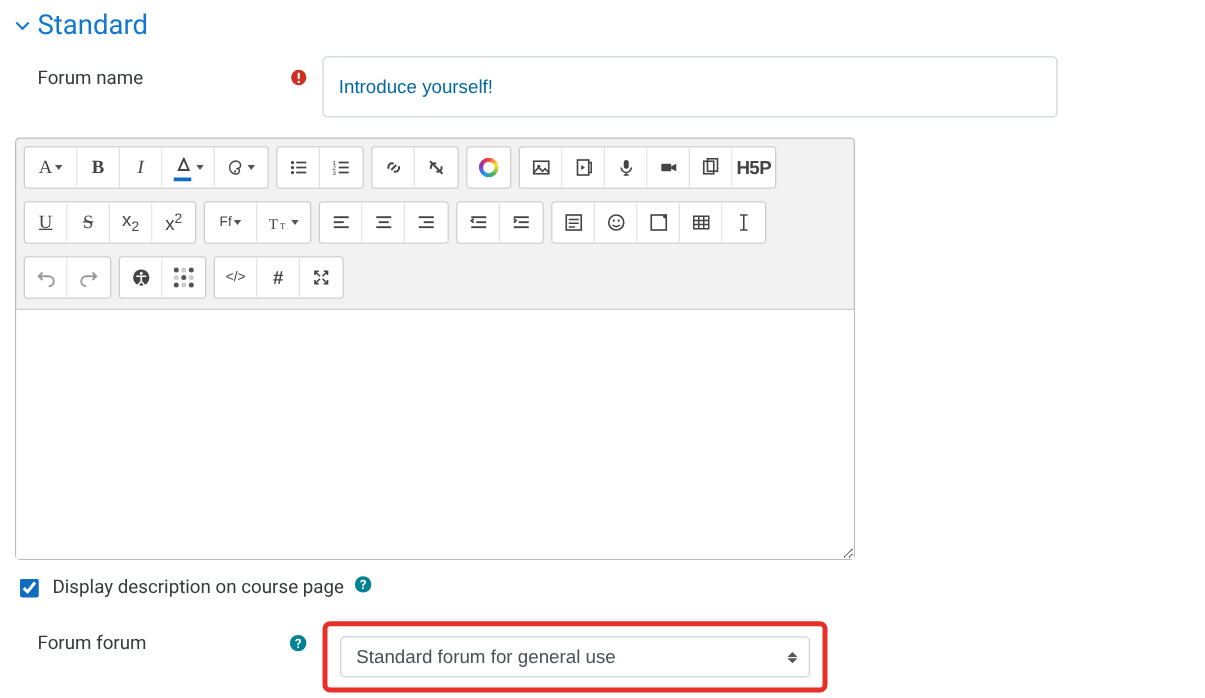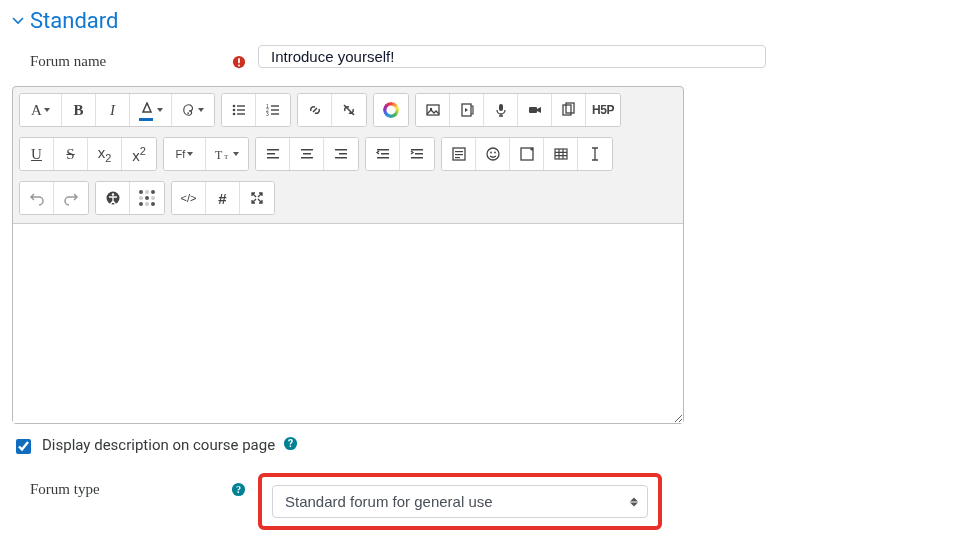--- a/index.html
+++ b/index.html
@@ -30,33 +30,32 @@
     margin-bottom: 16px;
   }
   .label-col {
     width: 246px;
     padding-top: 8px;
     padding-left: 18px;
     display: flex;
     align-items: center;
     justify-content: space-between;
     padding-right: 12px;
-    font-family: Liberation Serif, serif;
   }
   .label-col .lbl { color: #373a3c; }
   .req-icon { color: #ca3120; }
   .help-icon { color: #008196; }
   .input-col { flex: 1; max-width: 690px; }
   .text-input {
-    width: 508px;
-    padding: 2px 12px;
+    width: 588px;
+    padding: 15px 12px;
     border: 1px solid #ced4da;
     border-radius: 4px;
     font-size: 15px;
-    color: #0f172a;
+    color: #0369a1;
     background: #fff;
   }
   .editor-wrap {
     border: 1px solid #bbb;
     border-radius: 4px;
     background: #f2f2f2;
     width: 672px;
   }
   .toolbar {
     padding: 6px 6px 2px 6px;
@@ -168,21 +167,21 @@
     border-radius: 50%;
     mask: radial-gradient(circle, transparent 4px, black 5px);
     -webkit-mask: radial-gradient(circle, transparent 4px, black 5px);
   }
   .braille {
     width:16px; height:16px;
     display:grid; grid-template-columns:repeat(3,4px); grid-template-rows:repeat(3,4px); gap:2px;
   }
   .braille i{width:4px;height:4px;background:#555;border-radius:50%;}
   svg { display: block; }
-  .h5p { font-weight: 700; font-size: 12px; letter-spacing: -0.5px;}
+  .h5p { font-weight: 700; font-size: 15px; letter-spacing: -0.5px;}
   .row2-pad { margin-top: 2px; }
 </style>
 </head>
 <body>
 
 <h2 class="section-header">
   <span class="chev">
     <svg width="12" height="12" viewBox="0 0 12 12">
         <path d="M1 3 L6 8 L11 3" fill="none" stroke="#1177d1" stroke-width="1.6"></path>
       </svg>
@@ -486,21 +485,21 @@
             <circle cx="8" cy="8" r="7" fill="#008196"></circle>
             <text x="8" y="12" text-anchor="middle" font-size="11" fill="#fff" font-weight="700">?</text>
           </svg>
       </span>
     </div>
   </div>
 </div>
 
 <div class="form-row" style="margin-bottom:0">
   <div class="label-col">
-    <span class="lbl">Forum type</span>
+    <span class="lbl">Forum forum</span>
     <span class="help-icon" title="Help">
       <svg width="15" height="15" viewBox="0 0 16 16">
           <circle cx="8" cy="8" r="7" fill="#008196"></circle>
           <text x="8" y="12" text-anchor="middle" font-size="11" fill="#fff" font-weight="700">?</text>
         </svg>
     </span>
   </div>
   <div class="input-col">
     <div class="highlight-box">
       <div class="select-wrap">

